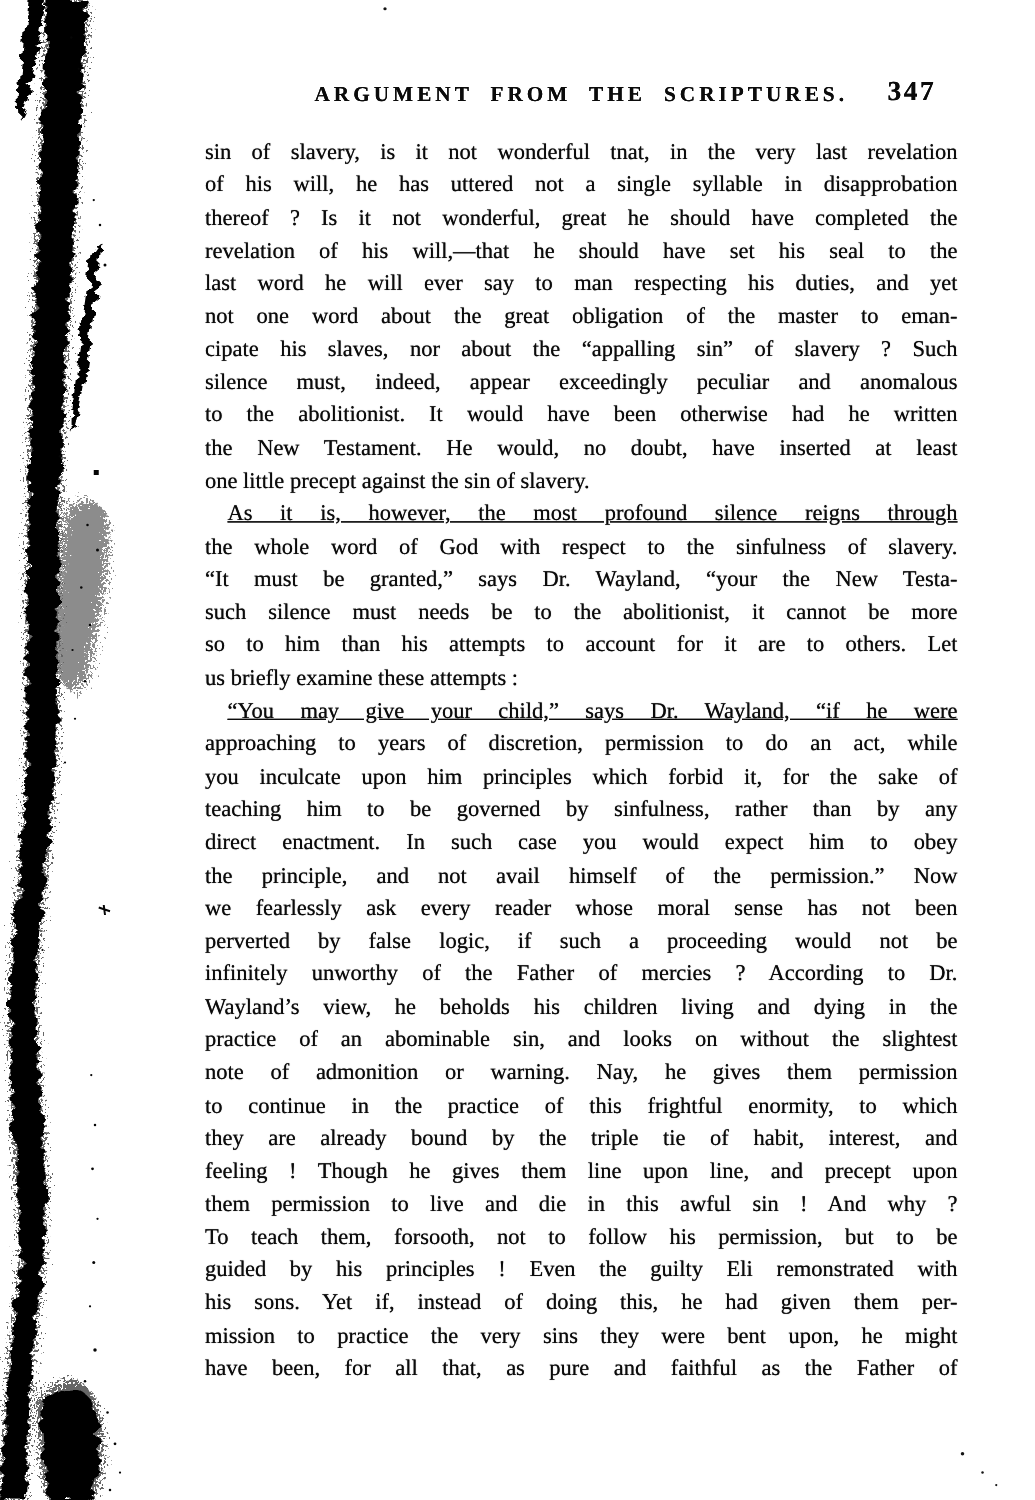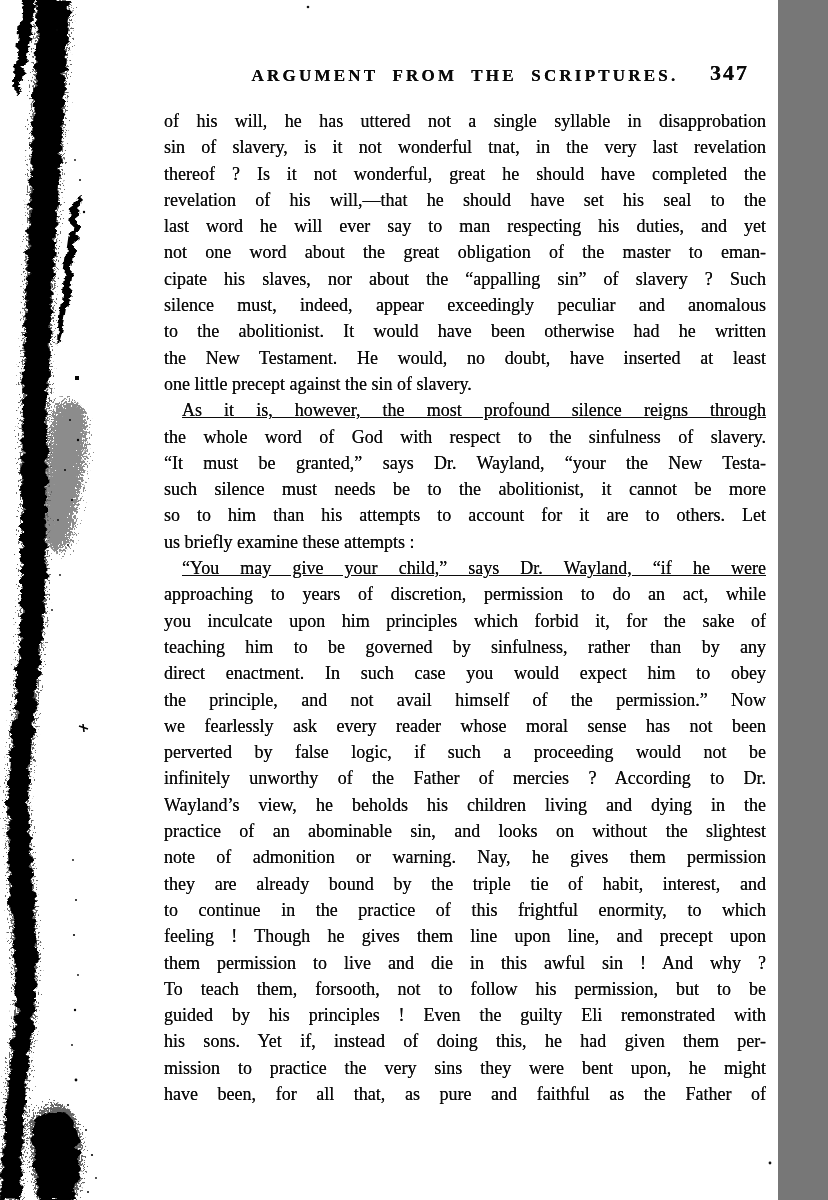--- a/index.html
+++ b/index.html
@@ -1,24 +1,23 @@
 <!DOCTYPE html>
 <html style="--ink: #0b0b0b; --paper: #ffffff;"><head>
 <meta charset="utf-8">
 <style>
   :root { --ink: #0b0b0b; --paper: #ffffff; }
   html,body { margin:0; padding:0; background:#777; }
   .page {
     position:relative;
-    width:768px; height:1200px;
+    width:828px; height:1200px;
     background:var(--paper);
     overflow:hidden;
     font-family:"Liberation Serif", serif;
     color:var(--ink);
-    padding-left:10px;
   }
   .smudge { position:absolute; left:0; top:0; }
   .stray { position:absolute; left:0; top:0; }
   .running-header {
     position:absolute; left:164px; top:60px; width:602px; height:32px;
   }
   .rh-title {
     position:absolute; left:50%; top:6px; transform:translateX(-50%);
     font-size:17px; font-weight:600; letter-spacing:3.2px; word-spacing:7px;
     white-space:nowrap;
@@ -111,22 +110,22 @@
       <circle cx="797" cy="1188" r="0.9"></circle>
     </g>
   </svg>
 
   <div class="running-header">
     <span class="rh-title">ARGUMENT FROM THE SCRIPTURES.</span>
     <span class="rh-num">347</span>
   </div>
 
   <div class="text-block">
+      <div class="line">sin of slavery, is it not wonderful tnat, in the very last revelation</div>
       <div class="line">of his will, he has uttered not a single syllable in disapprobation</div>
-      <div class="line">sin of slavery, is it not wonderful tnat, in the very last revelation</div>
       <div class="line">thereof ? Is it not wonderful, great he should have completed the</div>
       <div class="line">revelation of his will,—that he should have set his seal to the</div>
       <div class="line">last word he will ever say to man respecting his duties, and yet</div>
       <div class="line">not one word about the great obligation of the master to eman-</div>
       <div class="line">cipate his slaves, nor about the “appalling sin” of slavery ? Such</div>
       <div class="line">silence must, indeed, appear exceedingly peculiar and anomalous</div>
       <div class="line">to the abolitionist. It would have been otherwise had he written</div>
       <div class="line">the New Testament. He would, no doubt, have inserted at least</div>
       <div class="line endline">one little precept against the sin of slavery.</div>
       <div class="line indent">As it is, however, the most profound silence reigns through</div>
@@ -140,22 +139,22 @@
       <div class="line">you inculcate upon him principles which forbid it, for the sake of</div>
       <div class="line">teaching him to be governed by sinfulness, rather than by any</div>
       <div class="line">direct enactment. In such case you would expect him to obey</div>
       <div class="line">the principle, and not avail himself of the permission.” Now</div>
       <div class="line">we fearlessly ask every reader whose moral sense has not been</div>
       <div class="line">perverted by false logic, if such a proceeding would not be</div>
       <div class="line">infinitely unworthy of the Father of mercies ? According to Dr.</div>
       <div class="line">Wayland’s view, he beholds his children living and dying in the</div>
       <div class="line">practice of an abominable sin, and looks on without the slightest</div>
       <div class="line">note of admonition or warning. Nay, he gives them permission</div>
+      <div class="line">to continue in the practice of this frightful enormity, to which</div>
       <div class="line">they are already bound by the triple tie of habit, interest, and</div>
-      <div class="line">to continue in the practice of this frightful enormity, to which</div>
       <div class="line">feeling ! Though he gives them line upon line, and precept upon</div>
       <div class="line">them permission to live and die in this awful sin ! And why ?</div>
       <div class="line">To teach them, forsooth, not to follow his permission, but to be</div>
       <div class="line">guided by his principles ! Even the guilty Eli remonstrated with</div>
       <div class="line">his sons. Yet if, instead of doing this, he had given them per-</div>
       <div class="line">mission to practice the very sins they were bent upon, he might</div>
       <div class="line">have been, for all that, as pure and faithful as the Father of</div>
     </div>
 
 </div>

